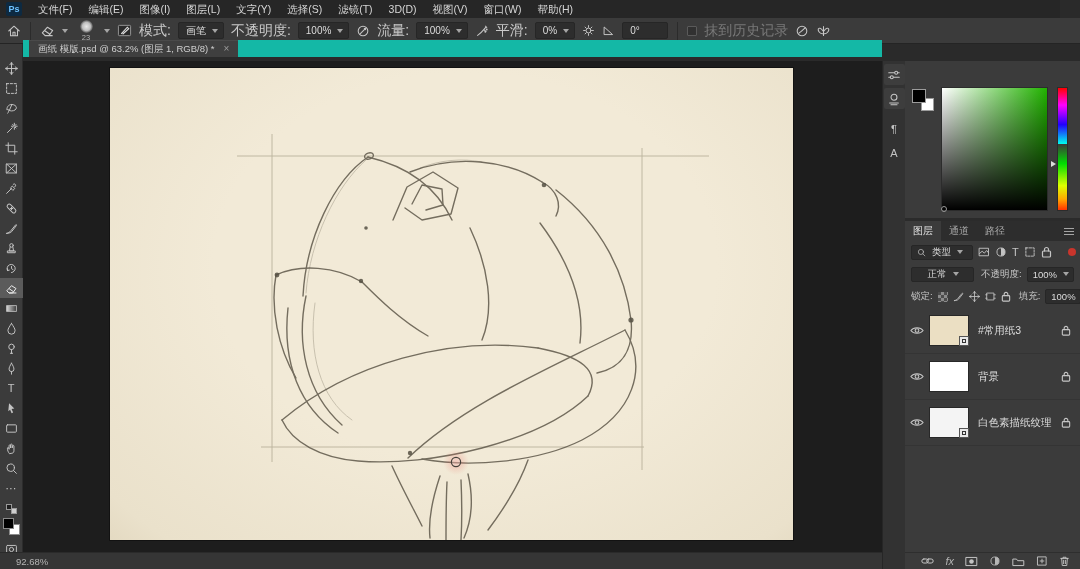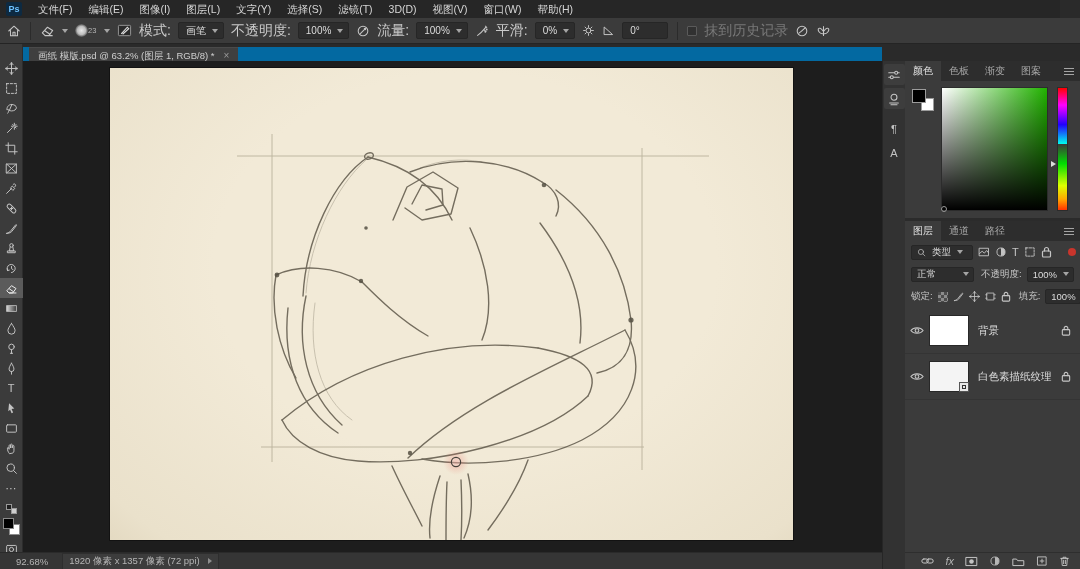--- a/index.html
+++ b/index.html
@@ -18,27 +18,27 @@
   .optionsbar{left:0;top:18px;width:1080px;height:26px;background:#3b3b3b;border-bottom:1px solid #242424;
               display:flex;align-items:center;gap:7px;padding-left:7px}
   .sep{width:1px;height:18px;background:#2b2b2b;margin:0 2px}
   .icon-btn{display:flex;align-items:center;justify-content:center;flex:0 0 auto}
   svg.ic{stroke:#c6c6c6;fill:none;stroke-width:1.2;stroke-linecap:round;stroke-linejoin:round}
   .car{width:0;height:0;border-left:3.5px solid transparent;border-right:3.5px solid transparent;border-top:4px solid #a5a5a5;flex:0 0 auto}
   .lab{font-size:14px;color:#c9c9c9;white-space:nowrap}
   .lab.dim{color:#787878}
   .fld{display:flex;align-items:center;height:17px;background:#2d2d2d;border:1px solid #262626;border-radius:2px;
        padding:0 5px 0 7px;font-size:10px;color:#dcdcdc;gap:6px;white-space:nowrap}
-  .brushprev{display:flex;align-items:center;width:22px;line-height:1}
+  .brushprev{display:flex;flex-direction:column;align-items:center;width:22px;line-height:1}
   .brushdot{width:13px;height:13px;border-radius:50%;background:radial-gradient(circle,#e8e8e8 0%,#bdbdbd 45%,rgba(120,120,120,0) 75%)}
   .brushnum{font-size:7.5px;color:#b5b5b5;margin-top:1px}
   .chk{width:10px;height:10px;border:1px solid #5a5a5a;background:#313131;border-radius:1px}
 
   
-  .tabstrip{left:23px;top:47px;width:859px;height:17px;background:#0369a1;display:flex}
+  .tabstrip{left:23px;top:40px;width:859px;height:17px;background:#14b8a6;display:flex}
   .doctab{height:17px;background:#3f3f3f;display:flex;align-items:center;padding:0 9px;gap:9px;margin-left:6px;border-top:1px solid #4a4a4a}
   .doctab .t{font-size:9.5px;color:#cfcfcf;white-space:nowrap}
   .doctab .x{font-size:10px;color:#9a9a9a;line-height:1}
 
   
   .toolbar{left:0;top:44px;width:23px;height:525px;background:#3b3b3b;border-right:1px solid #2c2c2c;
            display:flex;flex-direction:column;align-items:center;padding-top:14px}
   .tool{width:23px;height:20px;display:flex;align-items:center;justify-content:center;flex:0 0 auto}
   .tool.sel{background:#5b5b5b}
   .tool svg{stroke:#c3c3c3}
@@ -438,24 +438,20 @@
         <g>
           <circle cx="346" cy="394" r="13" fill="url(#pg)"></circle>
           <circle cx="346" cy="394" r="4.6" fill="rgba(255,255,255,0.2)" stroke="#45403a" stroke-width="1.2"></circle>
         </g>
       </svg>
     </div>
   </div>
 
   <div class="statusbar abs">
     <span>92.68%</span>
-    <span class="statfld">
-      <span>1920 像素 x 1357 像素 (72 ppi)</span>
-      <span class="chevR"></span>
-    </span>
   </div>
 
   <div class="dockstrip abs">
     <span class="dockbtn">
       <svg class="ic" width="14" height="14" viewBox="0 0 16 16">
           <path d="M2 5.5 H14 M2 10.5 H14"></path>
           <circle cx="10.5" cy="5.5" r="1.7" fill="#3d3d3d"></circle>
           <circle cx="5.5" cy="10.5" r="1.7" fill="#3d3d3d"></circle>
         </svg>
     </span>
@@ -470,27 +466,20 @@
         <span class="dglyph">¶</span>
       </span>
     <span class="dockbtn plain">
         <span class="dglyph">A</span>
       </span>
   </div>
 
   <div class="panels abs">
 
     <div class="colorpanel">
-      <div class="ptabs">
-        <span class="ptab on">颜色</span>
-        <span class="ptab">色板</span>
-        <span class="ptab">渐变</span>
-        <span class="ptab">图案</span>
-        <span class="burger"></span>
-      </div>
       <div class="cswatches">
         <span class="cswB"></span>
         <span class="cswW"></span>
       </div>
       <div class="picker">
         <span class="pickmark"></span>
       </div>
       <div class="huebar">
         <span class="huemark"></span>
       </div>
@@ -538,21 +527,21 @@
         <span class="mini">
             <svg class="ic" width="11" height="12" viewBox="0 0 10 12">
               <rect x="1" y="5" width="8" height="6" rx="1"></rect>
               <path d="M3 5 V3.5 a2 2 0 0 1 4 0 V5"></path>
             </svg>
           </span>
         <span class="redtoggle"></span>
       </div>
 
       <div class="lrow">
-        <span class="fld" style="width:80px;justify-content:space-between">
+        <span class="fld" style="width:80px;justify-content:center">
           <span>正常</span>
             <span class="car"></span>
         </span>
         <span class="lab" style="font-size:9.5px;margin-left:2px">不透明度:</span>
         <span class="fld">
           <span>100%</span>
             <span class="car"></span>
         </span>
       </div>
 
@@ -585,20 +574,40 @@
           </span>
         <span class="lab" style="font-size:9.5px;margin-left:3px">填充:</span>
         <span class="fld">
           <span>100%</span>
         </span>
       </div>
 
       <div class="llist">
 
 
+        <div class="layer">
+          <span class="eyecell">
+              <svg class="ic" width="14" height="11" viewBox="0 0 16 12">
+                <path d="M1 6 C4 1.8 12 1.8 15 6 C12 10.2 4 10.2 1 6 Z"></path>
+                <circle cx="8" cy="6" r="2.1"></circle>
+              </svg>
+            </span>
+          <span class="thumb beige">
+              <span class="sobadge">
+                <i></i>
+              </span>
+            </span>
+          <span class="lname">#常用纸3</span>
+          <span class="lockcell">
+              <svg class="ic" width="10" height="11" viewBox="0 0 10 12">
+                <rect x="1" y="5" width="8" height="6" rx="1"></rect>
+                <path d="M3 5 V3.5 a2 2 0 0 1 4 0 V5"></path>
+              </svg>
+            </span>
+        </div>
 
         <div class="layer">
           <span class="eyecell">
               <svg class="ic" width="14" height="11" viewBox="0 0 16 12">
                 <path d="M1 6 C4 1.8 12 1.8 15 6 C12 10.2 4 10.2 1 6 Z"></path>
                 <circle cx="8" cy="6" r="2.1"></circle>
               </svg>
             </span>
           <span class="thumb white"></span>
           <span class="lname">背景</span>

